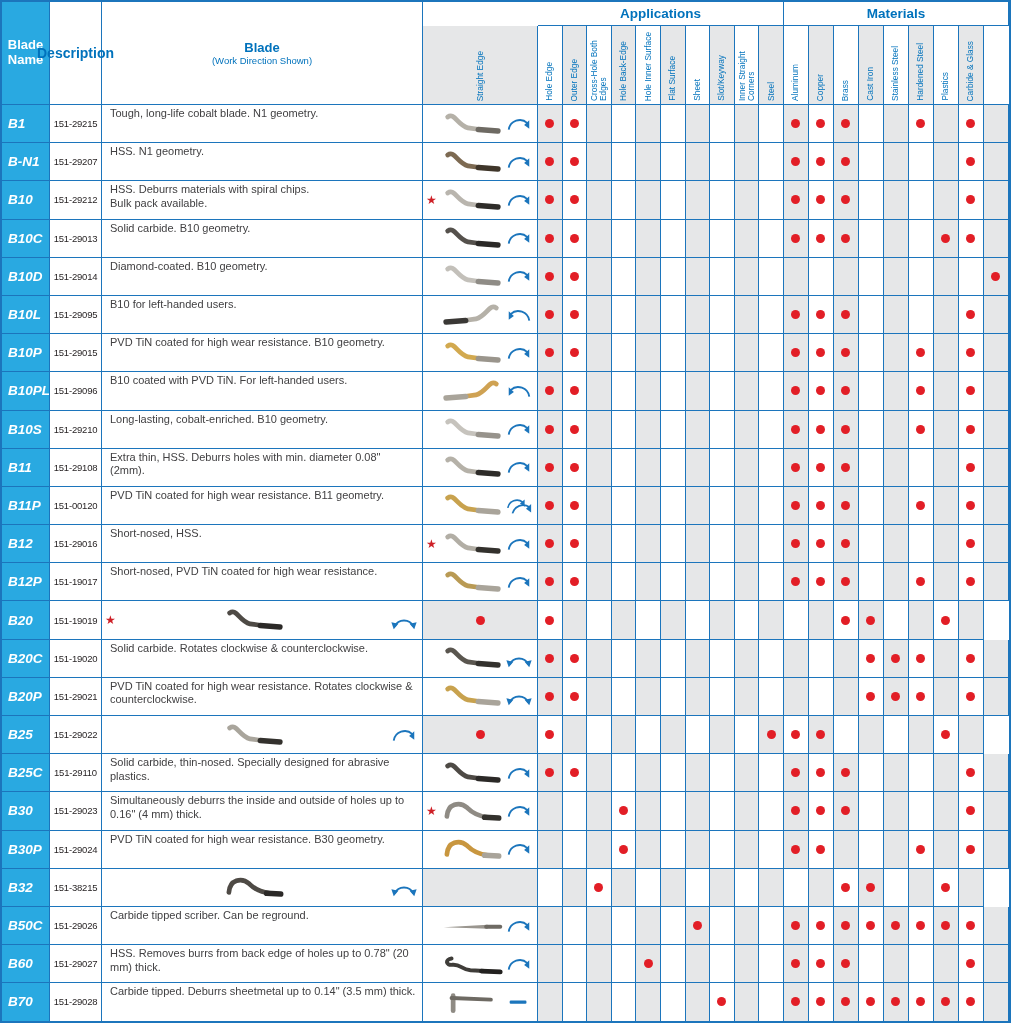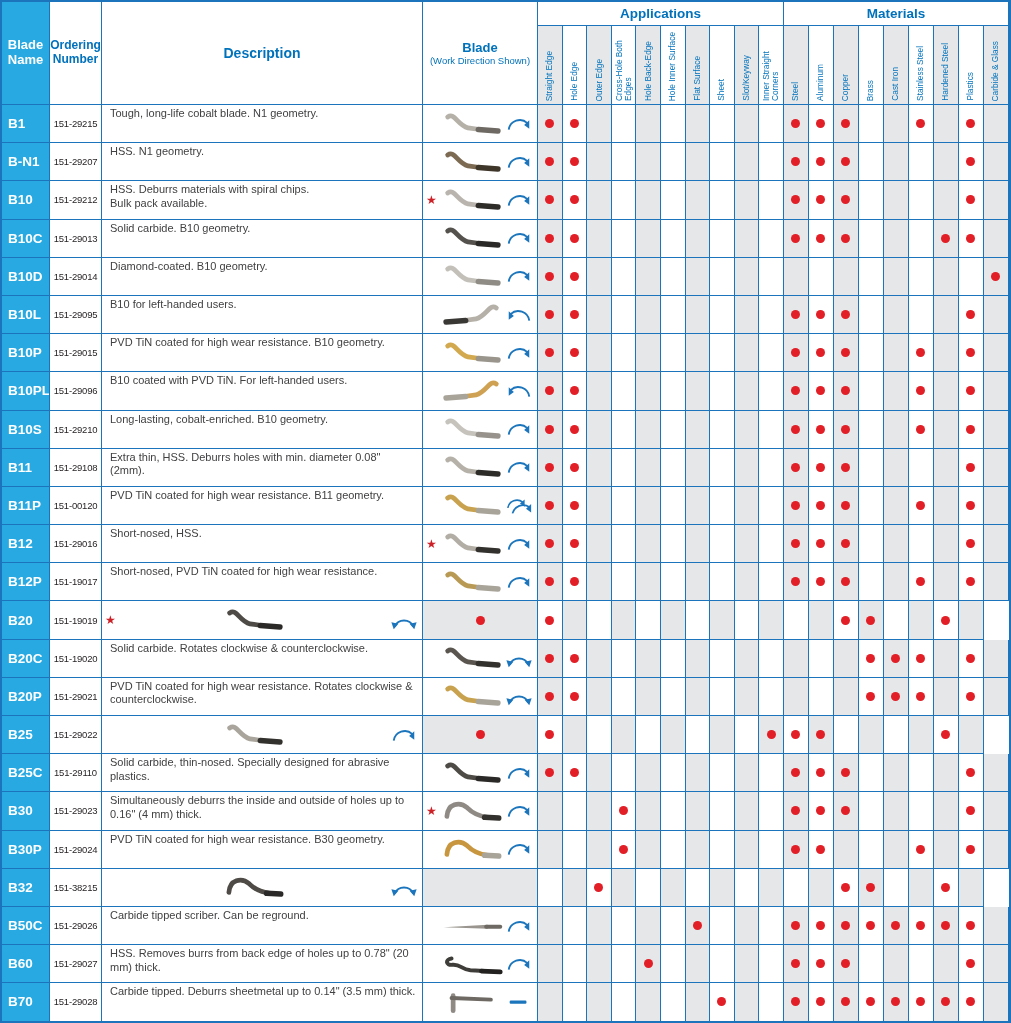--- a/index.html
+++ b/index.html
@@ -27,41 +27,38 @@
   .blade-h .t2{font-size:9.5px;}
   .group-label{grid-row:1;border-right:1px solid var(--blue-border);border-bottom:1px solid var(--blue-border);display:flex;align-items:center;justify-content:center;color:var(--blue-text);font-weight:bold;font-size:13.5px;}
   .apps-label{grid-column:5/15;}
   .mats-label{grid-column:15/24;}
   .rot-cell{grid-row:2;border-right:1px solid var(--blue-border);display:flex;align-items:flex-end;justify-content:center;padding:2px 0 3px 0;overflow:hidden;}
   .rot-cell span{writing-mode:vertical-rl;transform:rotate(180deg);font-size:8.3px;line-height:1.08;color:var(--blue-text);max-height:72px;text-align:left;}
   .shade{background:var(--gray);}
   
   .row{grid-auto-rows:38.2px;}
   .cell{border-right:1px solid var(--blue-border);border-bottom:1px solid var(--blue-border);display:flex;align-items:center;overflow:hidden;}
-  .cell.name{background:var(--name-bg);color:#fff;font-weight:bold;font-size:13.5px;padding-left:6px;}
+  .cell.name{background:var(--name-bg);color:#fff;font-weight:bold;font-size:13.5px;padding-left:6px;font-style:italic;}
   .cell.order{font-size:9.5px;color:#231F20;justify-content:center;letter-spacing:-0.2px;}
   .cell.desc{font-size:11px;color:var(--ink);padding:2px 6px 2px 8px;line-height:1.22;display:block;display:flex;flex-direction:column;justify-content:flex-start;align-items:flex-start;text-align:left;}
   .cell.desc b{font-weight:normal;}
   .cell.bladeimg{padding:0 4px 0 3px;justify-content:space-between;background:#fff;}
   .starbox{width:12px;flex:none;color:var(--star);font-size:12px;line-height:1;text-align:left;}
   .cell.dotcell{justify-content:center;}
   .dot{width:9px;height:9px;border-radius:50%;background:var(--red);flex:none;}
   svg{display:block;}
 </style>
 </head>
 <body>
 
 <div class="catalog">
   <div class="grid header">
     <div class="hcell span2 name-h">
         <span>Blade Name</span>
       </div>
-    <div class="hcell span2 order-h">
-        <span>Ordering Number</span>
-      </div>
     <div class="hcell span2 desc-h">
         <span>Description</span>
       </div>
     <div class="hcell span2 blade-h">
       <span class="t1">Blade</span>
       <span class="t2">(Work Direction Shown)</span>
     </div>
     <div class="group-label apps-label">
         <span>Applications</span>
       </div>

